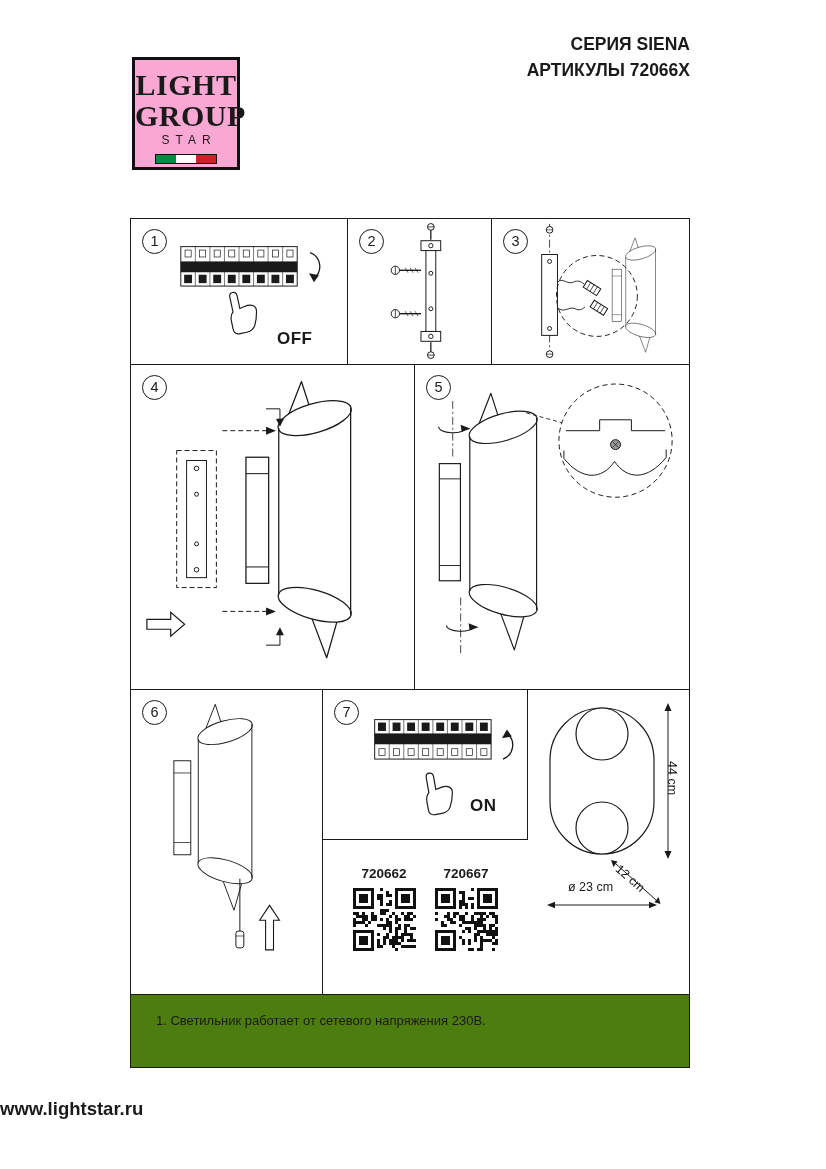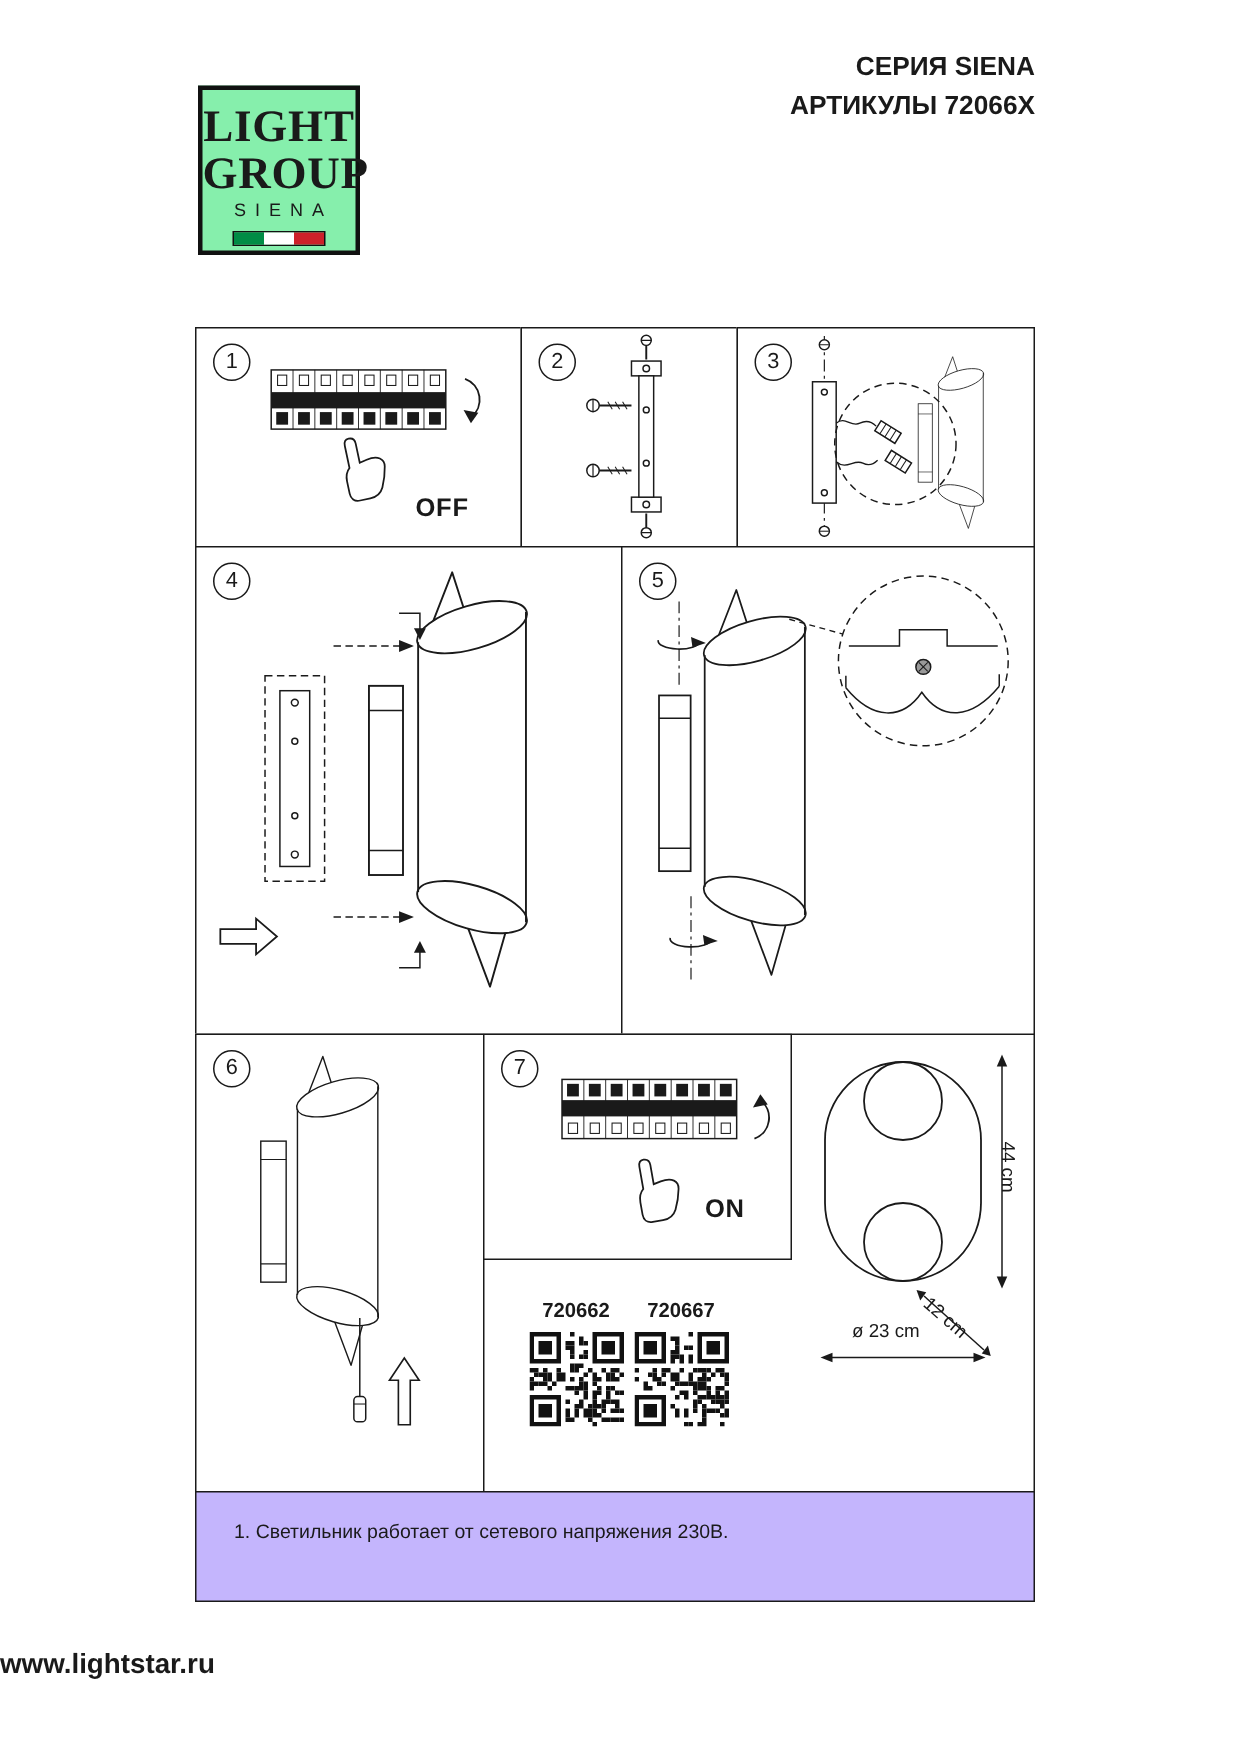--- a/index.html
+++ b/index.html
@@ -1,21 +1,21 @@
 <!DOCTYPE html>
 <html><head>
 <meta charset="utf-8">
 <style>
   *{margin:0;padding:0;box-sizing:border-box}
   html,body{background:#fff}
   body{font-family:"Liberation Sans","DejaVu Sans",sans-serif;color:#1a1a1a}
   .page{position:relative;width:826px;height:1169px;background:#fff;overflow:hidden}
 
   
-  .logo-box{position:absolute;left:132px;top:57px;width:108px;height:113px;border:3px solid #111;text-align:center;padding-top:9px;background:#86efac}
+  .logo-box{position:absolute;left:132px;top:57px;width:108px;height:113px;border:3px solid #111;text-align:center;padding-top:9px;background:#f9a8d4}
   .logo-word{font-family:"Liberation Serif","DejaVu Serif",serif;font-weight:700;font-size:30px;line-height:31px;letter-spacing:.5px}
   .logo-group{font-size:12px;letter-spacing:6px;padding-left:6px;margin-top:2px}
   .logo-flag{display:flex;width:62px;height:10px;border:1.5px solid #111;margin:7px auto 0}
   .logo-flag span{flex:1}
   .f-green{background:#008C45}.f-white{background:#fff}.f-red{background:#CD212A}
   .series-block{position:absolute;right:136px;top:31px;text-align:right;font-weight:700;font-size:17.5px;line-height:26px}
   .title-block{position:absolute;right:136px;top:127px;text-align:right;font-weight:700;font-size:19.5px;line-height:27.5px;letter-spacing:.8px}
 
   
   .frame{position:absolute;left:130px;top:218px;width:560px;height:850px;border:1px solid #1a1a1a}
@@ -33,26 +33,26 @@
   .lab-off{left:146px;top:110px}
   .lab-on{left:147px;top:106px}
 
   
   .dim-area{position:absolute;left:528px;top:690px;width:162px;height:305px}
   .dim-area>svg{position:absolute;left:0;top:0}
   .dim-label{position:absolute;font-size:12.5px;white-space:nowrap}
   .lab-h{left:151px;top:71px;transform:rotate(90deg);transform-origin:0 0}
   .lab-d{left:94px;top:172px;transform:rotate(41deg);transform-origin:0 0}
   .lab-dia{left:40px;top:190px}
-  .qr-area{position:absolute;left:352px;top:866px;display:flex;gap:6px}
+  .qr-area{position:absolute;left:352px;top:866px;display:flex;gap:18px}
   .qr-col{width:64px;text-align:center}
   .qr-label{font-weight:700;font-size:13.5px;margin-bottom:7px}
 
   
-  .notes{position:absolute;left:130px;top:994px;width:560px;height:74px;border:1px solid #1a1a1a;padding:15px 28px 0 25px;font-size:13px;line-height:21px;background:#c4b5fd}
+  .notes{position:absolute;left:130px;top:994px;width:560px;height:74px;border:1px solid #1a1a1a;padding:15px 28px 0 25px;font-size:13px;line-height:21px;background:#4d7c0f}
   .footer{position:absolute;left:0;top:1098px;width:100%;text-align:left;font-weight:700;font-size:18.5px}
 </style>
 </head>
 <body>
 
 <div class="page">
 
   <svg width="0" height="0" style="position:absolute" aria-hidden="true">
     <defs>
       <g id="lamp">
@@ -96,21 +96,21 @@
       </g>
       <g id="hand">
         <path d="M14.5 1.5 C17 1.5 18.5 3.2 18.5 5.8 L18.5 19 L23.5 18 C31.5 16.4 35.5 20 34.5 25 C33.6 29.6 32 34.5 30 38.5 C28.4 41.6 25.5 44 20.5 44 L13.5 44 C9.5 44 7.5 41.5 7.5 38 L7.5 29.5 C7.5 25.5 8.6 23 11 21 L11 5.8 C11 3.2 12 1.5 14.5 1.5 Z" fill="#fff" stroke="#1a1a1a" stroke-width="1.2"></path>
       </g>
     </defs>
   </svg>
 
   <div class="logo-box">
     <div class="logo-word">LIGHT</div>
     <div class="logo-word">GROUP</div>
-    <div class="logo-group">SIENA</div>
+    <div class="logo-group">STAR</div>
     <div class="logo-flag">
         <span class="f-green"></span>
         <span class="f-white"></span>
         <span class="f-red"></span>
       </div>
   </div>
   <div class="series-block">
     <div>СЕРИЯ SIENA</div>
     <div>АРТИКУЛЫ 72066X</div>
   </div>

